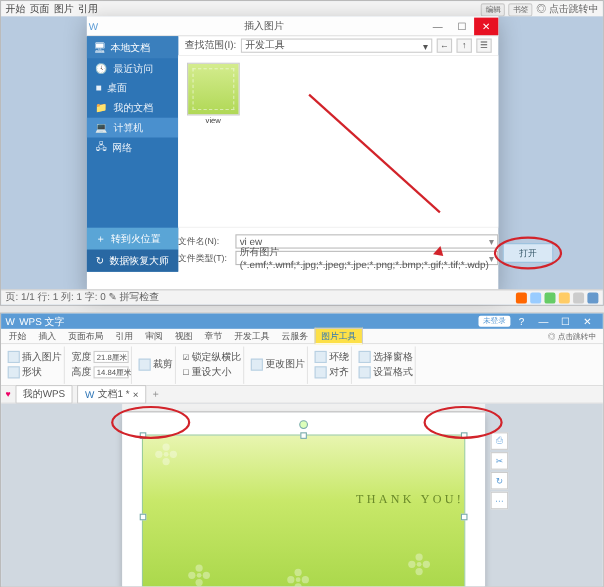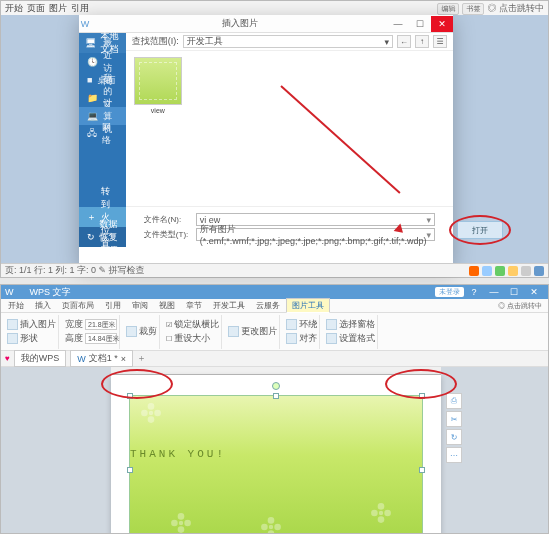--- a/index.html
+++ b/index.html
@@ -32,21 +32,21 @@
 .side-btn.tool{background:#2968a3}
 .dlg-main{flex:1;display:flex;flex-direction:column}
 .dlg-loc{height:18px;display:flex;align-items:center;gap:4px;padding:0 6px;border-bottom:1px solid #eee;font-size:8px;color:#555}
 .dlg-loc .combo{flex:1;height:13px;border:1px solid #ccc;padding:0 3px;display:flex;align-items:center;background:#fff;font-size:8px}
 .dlg-loc .tool{width:14px;height:13px;border:1px solid #ccc;background:#f5f5f5;display:flex;align-items:center;justify-content:center;font-size:8px}
 .dlg-files{flex:1;padding:6px;position:relative;background:#fff}
 .thumb{width:52px;display:flex;flex-direction:column;align-items:center;gap:2px}
 .thumb-img{width:48px;height:48px;border:1px solid #ccc;background:linear-gradient(#d4ec8e,#b0d856);position:relative}
 .thumb-img::after{content:"";position:absolute;inset:4px;border:1px dashed rgba(255,255,255,.5)}
 .thumb-txt{font-size:7px;color:#444}
-.dlg-fields{border-top:1px solid #eee;padding:4px 18px}
+.dlg-fields{border-top:1px solid #eee;padding:4px 0}
 .fld-row{display:flex;align-items:center;gap:4px;margin:2px 0}
 .fld-lbl{width:48px;font-size:8px;color:#555}
 .fld-combo{flex:1;height:13px;border:1px solid #bbb;background:#fff;display:flex;align-items:center;padding:0 3px;font-size:7px;color:#555}
 .fld-combo .chev{margin-left:auto;color:#888}
 
 
 .open-area{position:absolute;right:-66px;bottom:18px;width:70px;height:36px}
 .open-btn{position:absolute;top:8px;left:8px;width:46px;height:18px;background:#d9e8f5;border:1px solid #9ec3df;border-radius:2px;display:flex;align-items:center;justify-content:center;font-size:8px;color:#356}
 .ellipse{position:absolute;border:2px solid #d2232a;border-radius:50%}
 .ell-open{top:2px;left:0;width:62px;height:30px}
@@ -59,37 +59,37 @@
 .sicon{width:10px;height:10px;border-radius:2px;display:inline-block}
 
 
 .bot-shot{position:absolute;top:284px;left:0;width:549px;height:250px;background:#fff;border:1px solid #bbb}
 .bot-title{height:14px;background:#5b9bd5;display:flex;align-items:center;padding:0 4px;color:#fff;font-size:8px}
 .bot-title .spacer{flex:1}
 .bot-title .lite{background:#fff;color:#5b9bd5;padding:0 4px;border-radius:2px;font-size:7px;margin-left:4px}
 .bot-wbtn{width:20px;text-align:center;color:#fff;font-size:9px}
 .bot-tabs{height:14px;background:#fafafa;border-bottom:1px solid #ddd;display:flex;align-items:center;padding:0 2px;gap:1px}
 .tab{padding:1px 5px;font-size:8px;color:#555}
-.tab.active{background:#fef9c3;border:1px solid #ccc;border-bottom:1px solid #fff;color:#2e75b6}
+.tab.active{background:#fde047;border:1px solid #ccc;border-bottom:1px solid #fff;color:#2e75b6}
 .ribbon{height:38px;background:#fbfbfb;border-bottom:1px solid #ddd;display:flex;align-items:center;padding:2px 4px;gap:4px;overflow:hidden}
 .rgrp{display:flex;flex-direction:column;gap:1px;padding:0 2px;border-right:1px solid #e4e4e4;height:34px;justify-content:center}
 .rbtn{display:flex;align-items:center;gap:2px;font-size:7px;color:#555;white-space:nowrap}
 .ricon{width:11px;height:11px;background:#e0ecf5;border:1px solid #b8d0e2}
 .rinput{width:32px;height:11px;border:1px solid #ccc;font-size:7px;padding:0 2px;background:#fff}
 .doc-tabs{height:16px;background:#f3f3f3;border-bottom:1px solid #ddd;display:flex;align-items:center;padding:0 4px;gap:4px}
 .dtab{padding:1px 6px;font-size:8px;background:#fff;border:1px solid #ccc;color:#555;display:flex;align-items:center;gap:3px}
 .heart{color:#e06;font-size:8px}
 .bot-status-r{position:absolute;top:16px;right:6px;font-size:7px;color:#666}
 .bot-canvas{position:absolute;top:82px;left:0;right:0;bottom:0;background:#d0d8e0;overflow:hidden}
 .page{position:absolute;top:8px;left:110px;width:330px;height:180px;background:#fff;box-shadow:0 2px 6px rgba(0,0,0,.2)}
 .ruler-h{position:absolute;top:0;left:110px;width:330px;height:8px;background:#f0f0f0;border-bottom:1px solid #bbb}
 .pic{position:absolute;top:20px;left:18px;width:294px;height:150px;background:linear-gradient(180deg,#e8f5b0 0%,#c8e869 40%,#a7d648 100%);border:1px solid #9c9}
 .flower{position:absolute;width:22px;height:22px;opacity:.35}
 .flower svg{width:100%;height:100%}
-.thank{position:absolute;top:52px;left:0;right:0;text-align:left;font-size:11px;letter-spacing:3px;color:#6a8a2a;font-family:Liberation Mono, monospace}
+.thank{position:absolute;top:52px;left:0;right:0;text-align:right;font-size:11px;letter-spacing:3px;color:#6a8a2a;font-family:Liberation Serif, serif}
 .sel-handle{position:absolute;width:6px;height:6px;border:1px solid #7aa;background:#fff}
 .rotate-h{position:absolute;top:-14px;left:50%;width:8px;height:8px;border:1px solid #7aa;background:#dfb;border-radius:50%;margin-left:-4px}
 .float-tools{position:absolute;top:26px;right:86px;width:16px;display:flex;flex-direction:column;gap:2px}
 .ft{width:16px;height:16px;background:#fff;border:1px solid #ccc;display:flex;align-items:center;justify-content:center;font-size:8px;color:#5b9bd5}
 .ell-tl{top:2px;left:100px;width:72px;height:30px}
 .ell-tr{top:2px;left:384px;width:72px;height:30px}
 </style>
 </head>
 <body>
 <div class="scene">
@@ -209,21 +209,21 @@
         <span class="sicon" style="background:#ccc"></span>
         <span class="sicon" style="background:#69c"></span>
       </div>
     </div>
   </div>
 </div>
 
 <div class="bot-shot">
   <div class="bot-title">
     <span>W</span>
-    <span style="margin-left:16px">WPS 文字</span>
+    <span style="margin-left:4px">WPS 文字</span>
     <div class="spacer"></div>
     <span class="lite">未登录</span>
     <span class="bot-wbtn">?</span>
     <span class="bot-wbtn">—</span>
     <span class="bot-wbtn">☐</span>
     <span class="bot-wbtn">✕</span>
   </div>
   <div class="bot-tabs">
     <div class="tab">开始</div>
     <div class="tab">插入</div>

